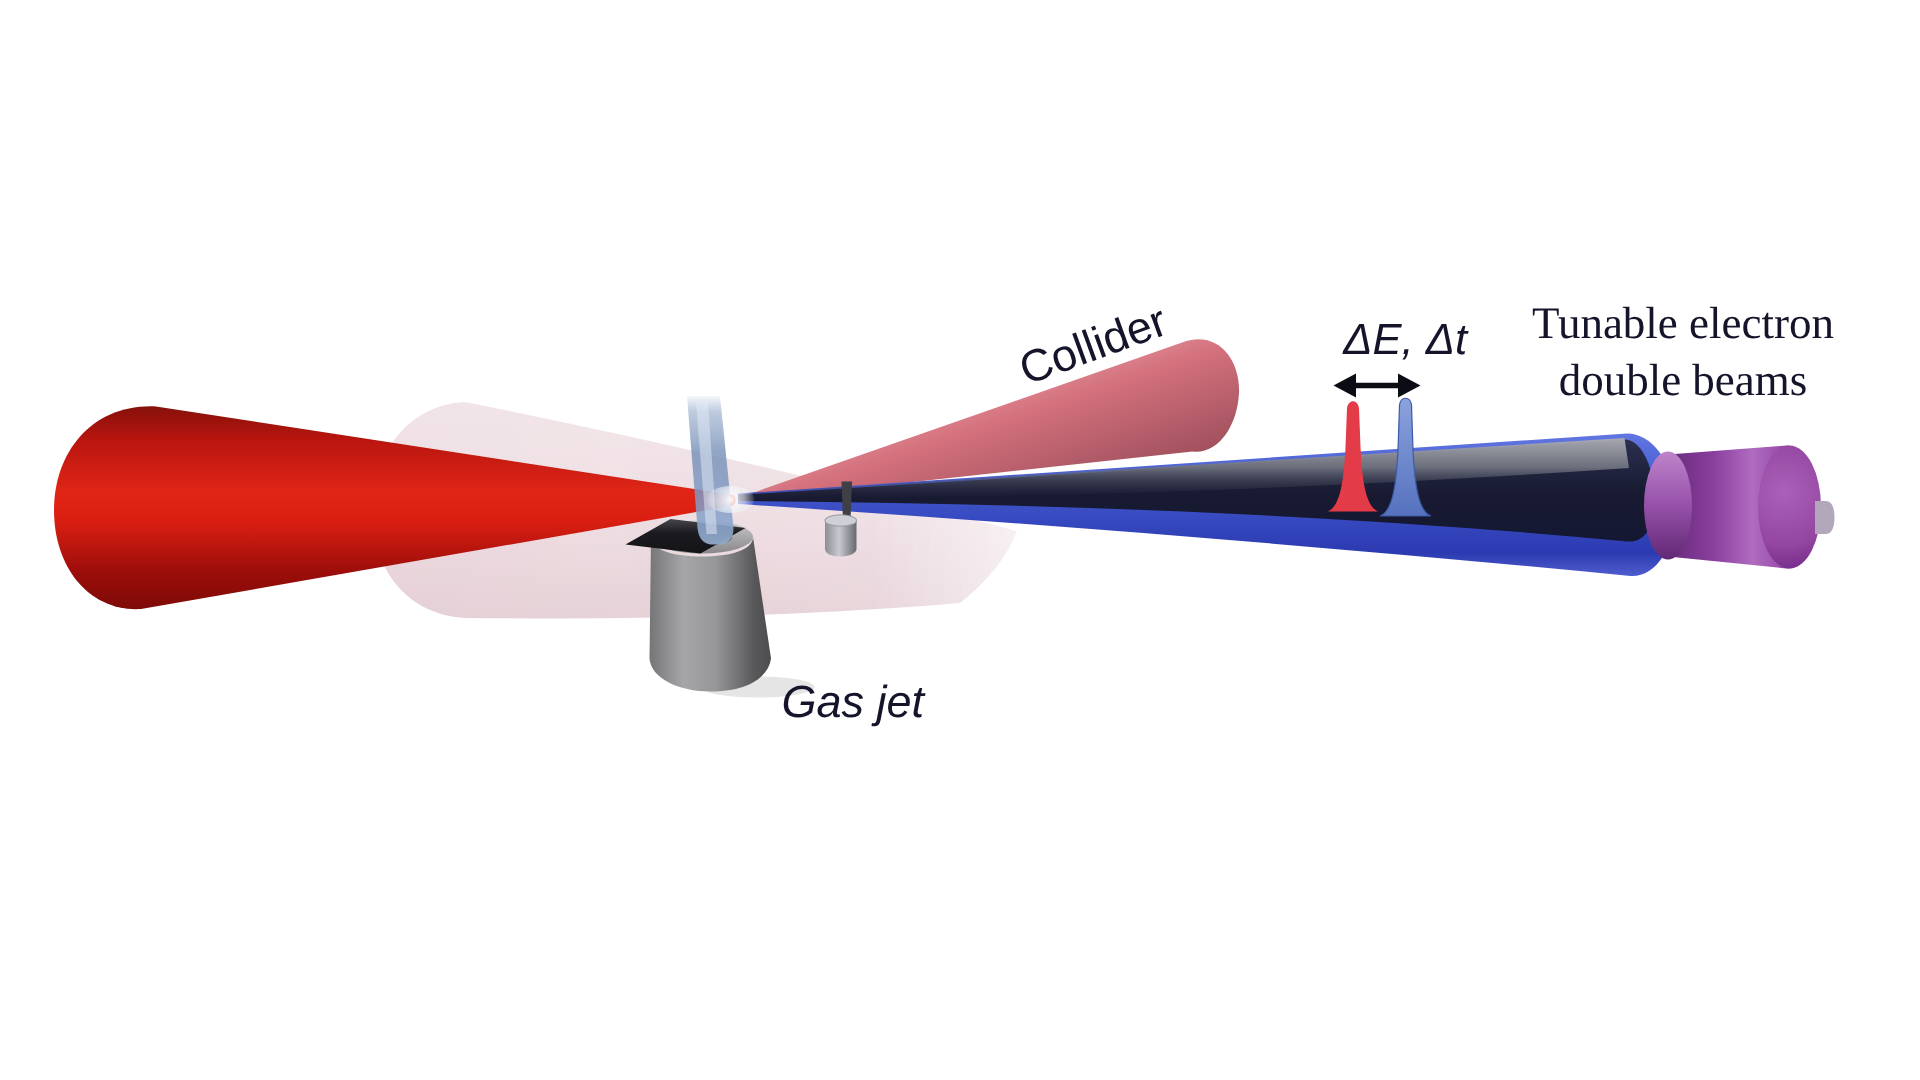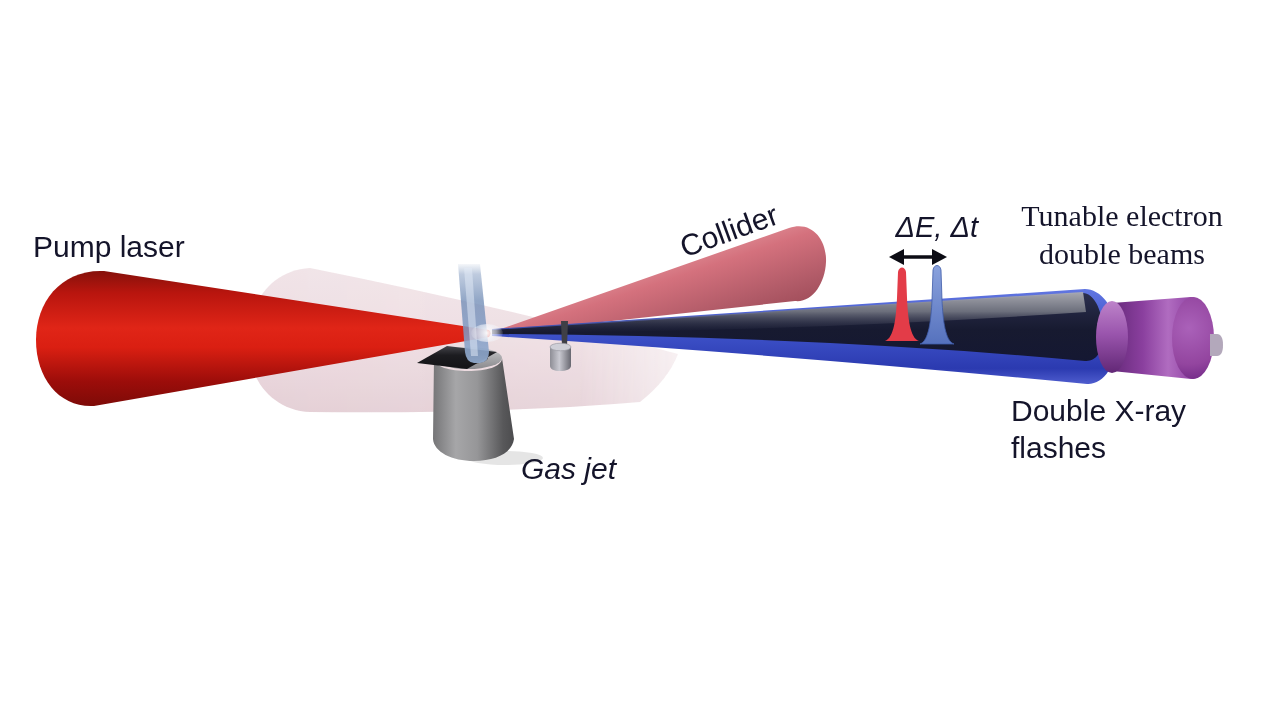--- a/index.html
+++ b/index.html
@@ -167,33 +167,28 @@
   <path d="M 458,264 L 480,264 L 489,352 Q 489,362 480,363 L 474,363 Q 466,362 465,352 Z" fill="url(#gPlume)"></path>
   <path d="M 464,268 L 472,268 L 478,356 L 471,356 Z" fill="#e4ecf8" opacity="0.5"></path>
 
   <ellipse cx="487" cy="333" rx="16" ry="9" fill="url(#gGlow)"></ellipse>
 
   <path d="M 561,321 L 568,321 L 567,347 L 562,347 Z" fill="#3f3f46"></path>
   <path d="M 550,347 L 571,347 L 571,366 C 571,369 566,371 560,371 C 554,371 550,369 550,366 Z" fill="url(#gFoil)"></path>
   <ellipse cx="560.5" cy="347" rx="10.5" ry="3.8" fill="#cfcfd7" stroke="#9a9aa2" stroke-width="0.7"></ellipse>
 </svg>
 
-<div class="lbl lbl-pump">Pump laser</div>
 
 
 <div class="lbl lbl-gasjet">Gas jet</div>
 
 
 <div class="lbl lbl-collider">Collider</div>
 
 <div class="lbl lbl-delta">ΔE, Δt</div>
 
 <div class="lbl lbl-tunable">
   <span class="line">Tunable electron</span>
   <span class="line">double beams</span>
 </div>
 
-<div class="lbl lbl-xray">
-  <span class="line">Double X-ray</span>
-  <span class="line">flashes</span>
-</div>
 
 </div>
 
 </body></html>

